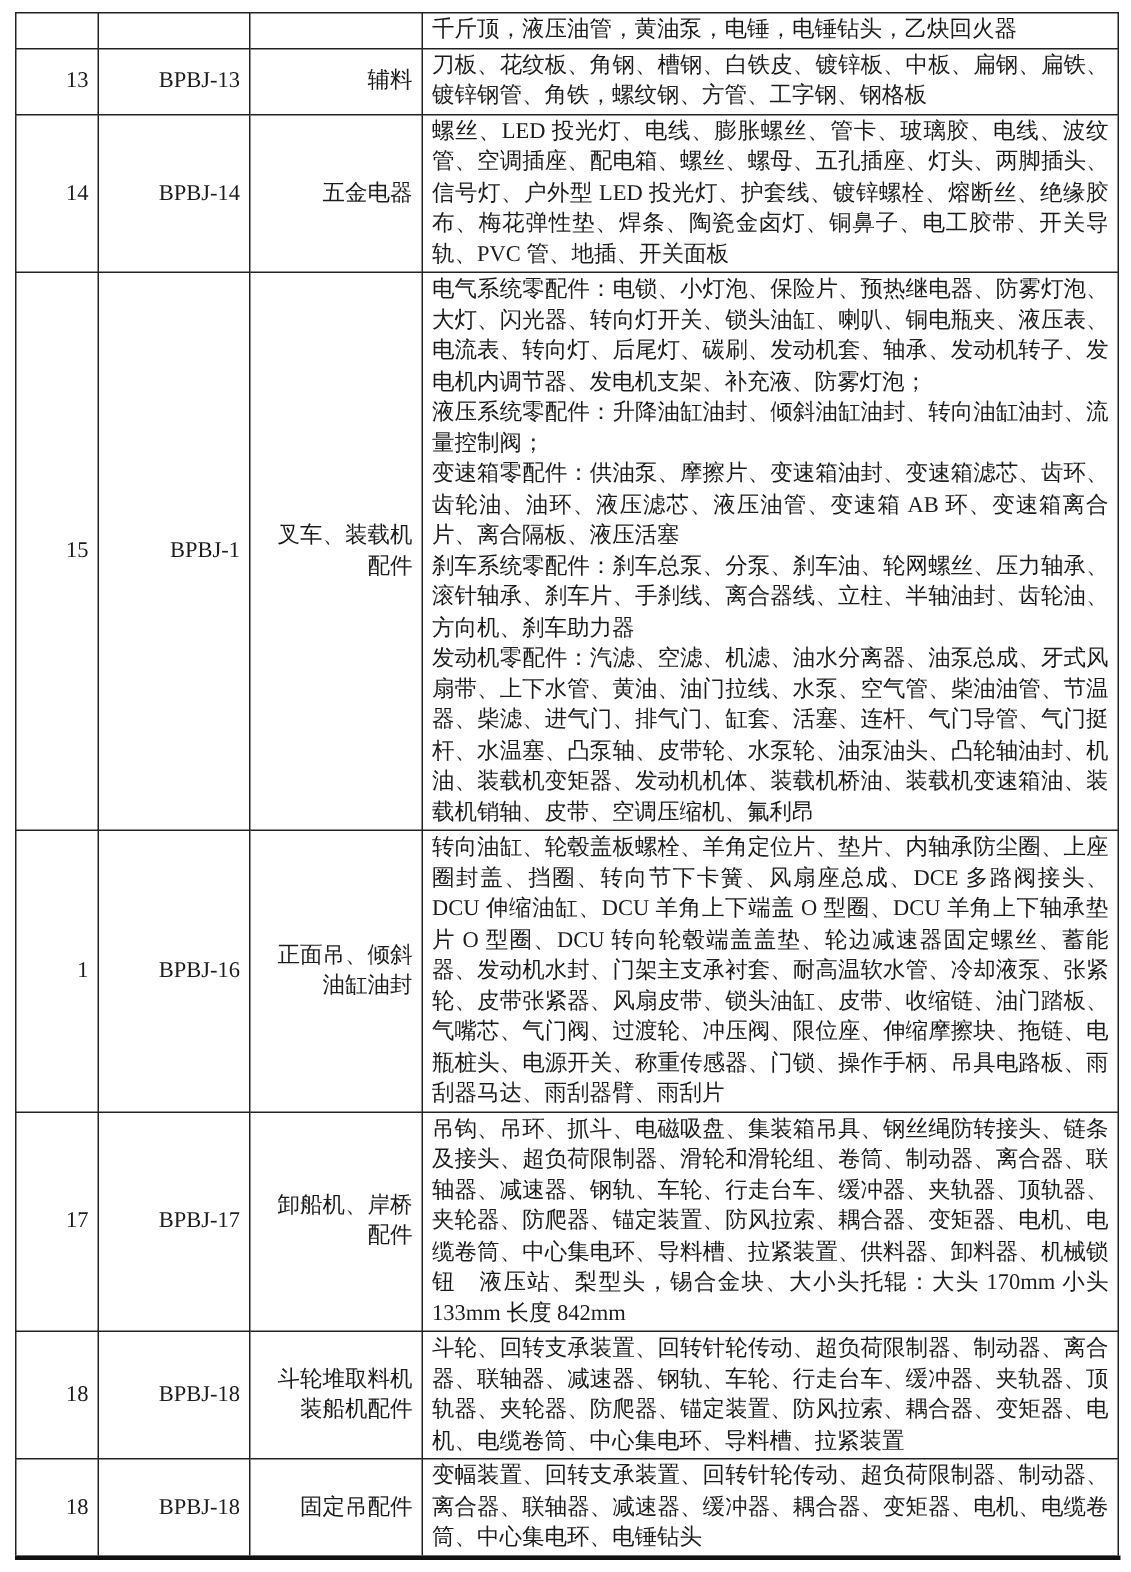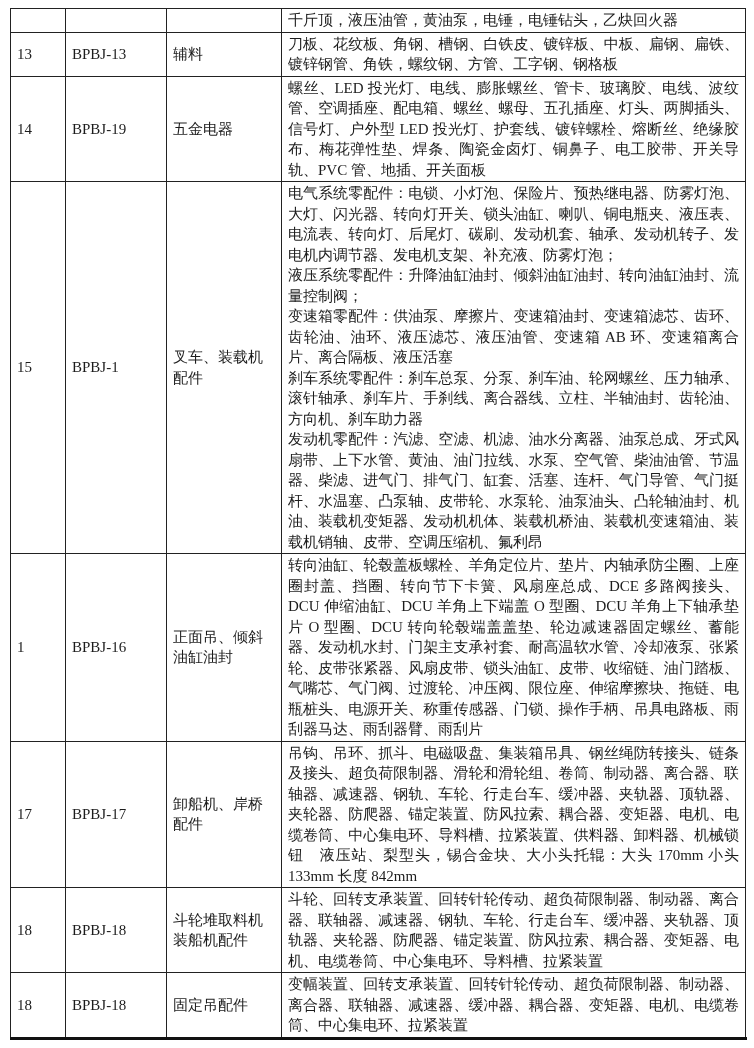--- a/index.html
+++ b/index.html
@@ -33,21 +33,21 @@
   }
   table.parts td {
     border: 1.5px solid #222;
     vertical-align: middle;
     padding: 1px 6px;
     line-height: 20.5px;
     box-sizing: border-box;
     overflow: hidden;
   }
   td.c-no, td.c-code, td.c-cat {
-    text-align: left;
+    text-align: right;
   }
   td.c-items {
     text-align: justify;
     text-justify: inter-ideograph;
   }
   td.c-items .para {
     margin: 0;
   }
   col.w-no   { width: 55px; }
   col.w-code { width: 101px; }
@@ -80,21 +80,21 @@
         <td class="c-no">13</td>
         <td class="c-code">BPBJ-13</td>
         <td class="c-cat">辅料</td>
         <td class="c-items">
           <div class="para">刀板、花纹板、角钢、槽钢、白铁皮、镀锌板、中板、扁钢、扁铁、镀锌钢管、角铁，螺纹钢、方管、工字钢、钢格板</div>
         </td>
       </tr>
 
       <tr>
         <td class="c-no">14</td>
-        <td class="c-code">BPBJ-19</td>
+        <td class="c-code">BPBJ-14</td>
         <td class="c-cat">五金电器</td>
         <td class="c-items">
           <div class="para">螺丝、LED 投光灯、电线、膨胀螺丝、管卡、玻璃胶、电线、波纹管、空调插座、配电箱、螺丝、螺母、五孔插座、灯头、两脚插头、信号灯、户外型 LED 投光灯、护套线、镀锌螺栓、熔断丝、绝缘胶布、梅花弹性垫、焊条、陶瓷金卤灯、铜鼻子、电工胶带、开关导轨、PVC 管、地插、开关面板</div>
         </td>
       </tr>
 
       <tr>
         <td class="c-no">15</td>
         <td class="c-code">BPBJ-1</td>
         <td class="c-cat">叉车、装载机配件</td>
@@ -132,21 +132,21 @@
         <td class="c-items">
           <div class="para">斗轮、回转支承装置、回转针轮传动、超负荷限制器、制动器、离合器、联轴器、减速器、钢轨、车轮、行走台车、缓冲器、夹轨器、顶轨器、夹轮器、防爬器、锚定装置、防风拉索、耦合器、变矩器、电机、电缆卷筒、中心集电环、导料槽、拉紧装置</div>
         </td>
       </tr>
 
       <tr>
         <td class="c-no">18</td>
         <td class="c-code">BPBJ-18</td>
         <td class="c-cat">固定吊配件</td>
         <td class="c-items">
-          <div class="para">变幅装置、回转支承装置、回转针轮传动、超负荷限制器、制动器、离合器、联轴器、减速器、缓冲器、耦合器、变矩器、电机、电缆卷筒、中心集电环、拉紧装置</div>
+          <div class="para">变幅装置、回转支承装置、回转针轮传动、超负荷限制器、制动器、离合器、联轴器、减速器、缓冲器、耦合器、变矩器、电机、电缆卷筒、中心集电环、电锤钻头</div>
         </td>
       </tr>
 
       <tr>
         <td class="c-no">20</td>
         <td class="c-code">BPBJ-20</td>
         <td class="c-cat">抓料机配件</td>
         <td class="c-items">
           <div class="para">发动机、抓斗、动臂、斗杆、液压油箱、供油泵、摩擦片、变速箱油封、变速箱滤芯、齿环、齿轮油、油环、液压滤芯、液压油管、变速箱 AB 环、变速箱离合片</div>
         </td>

